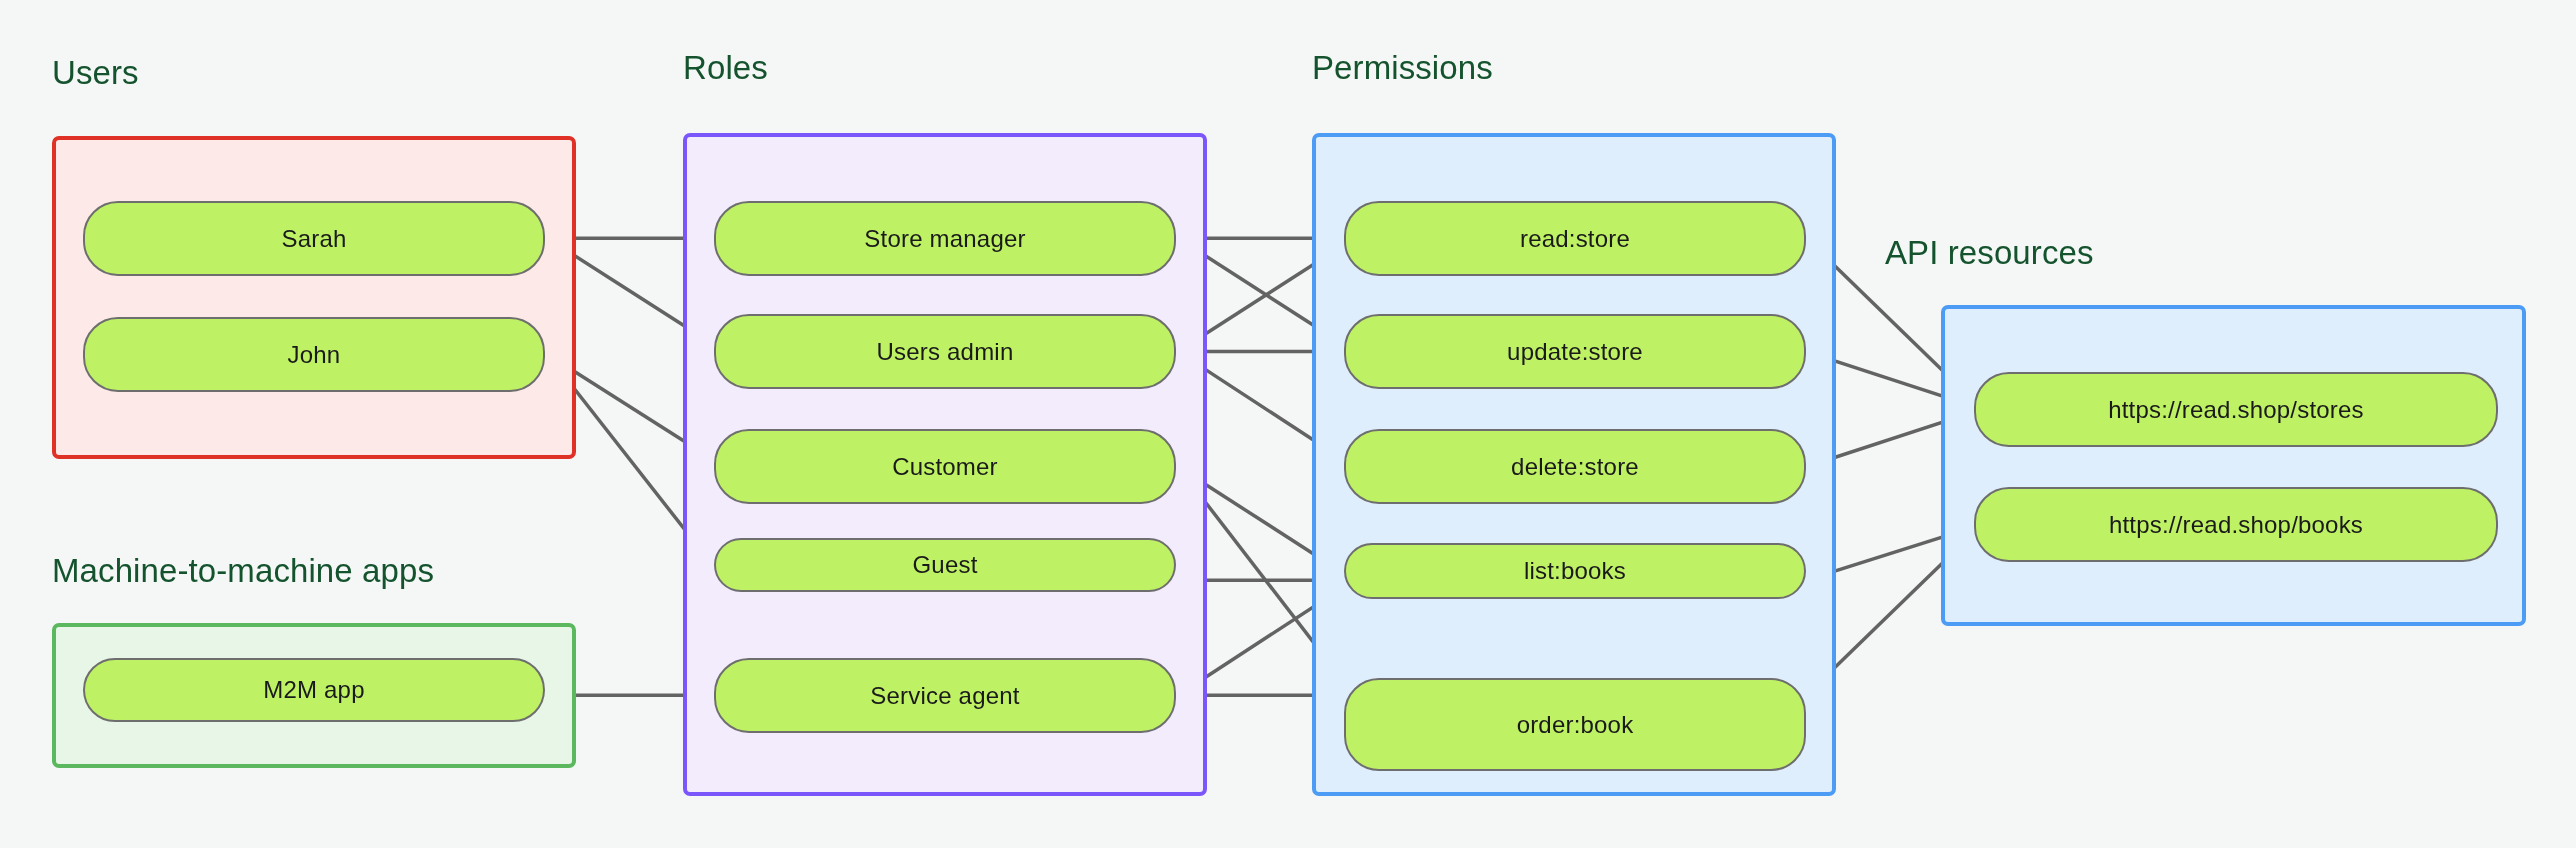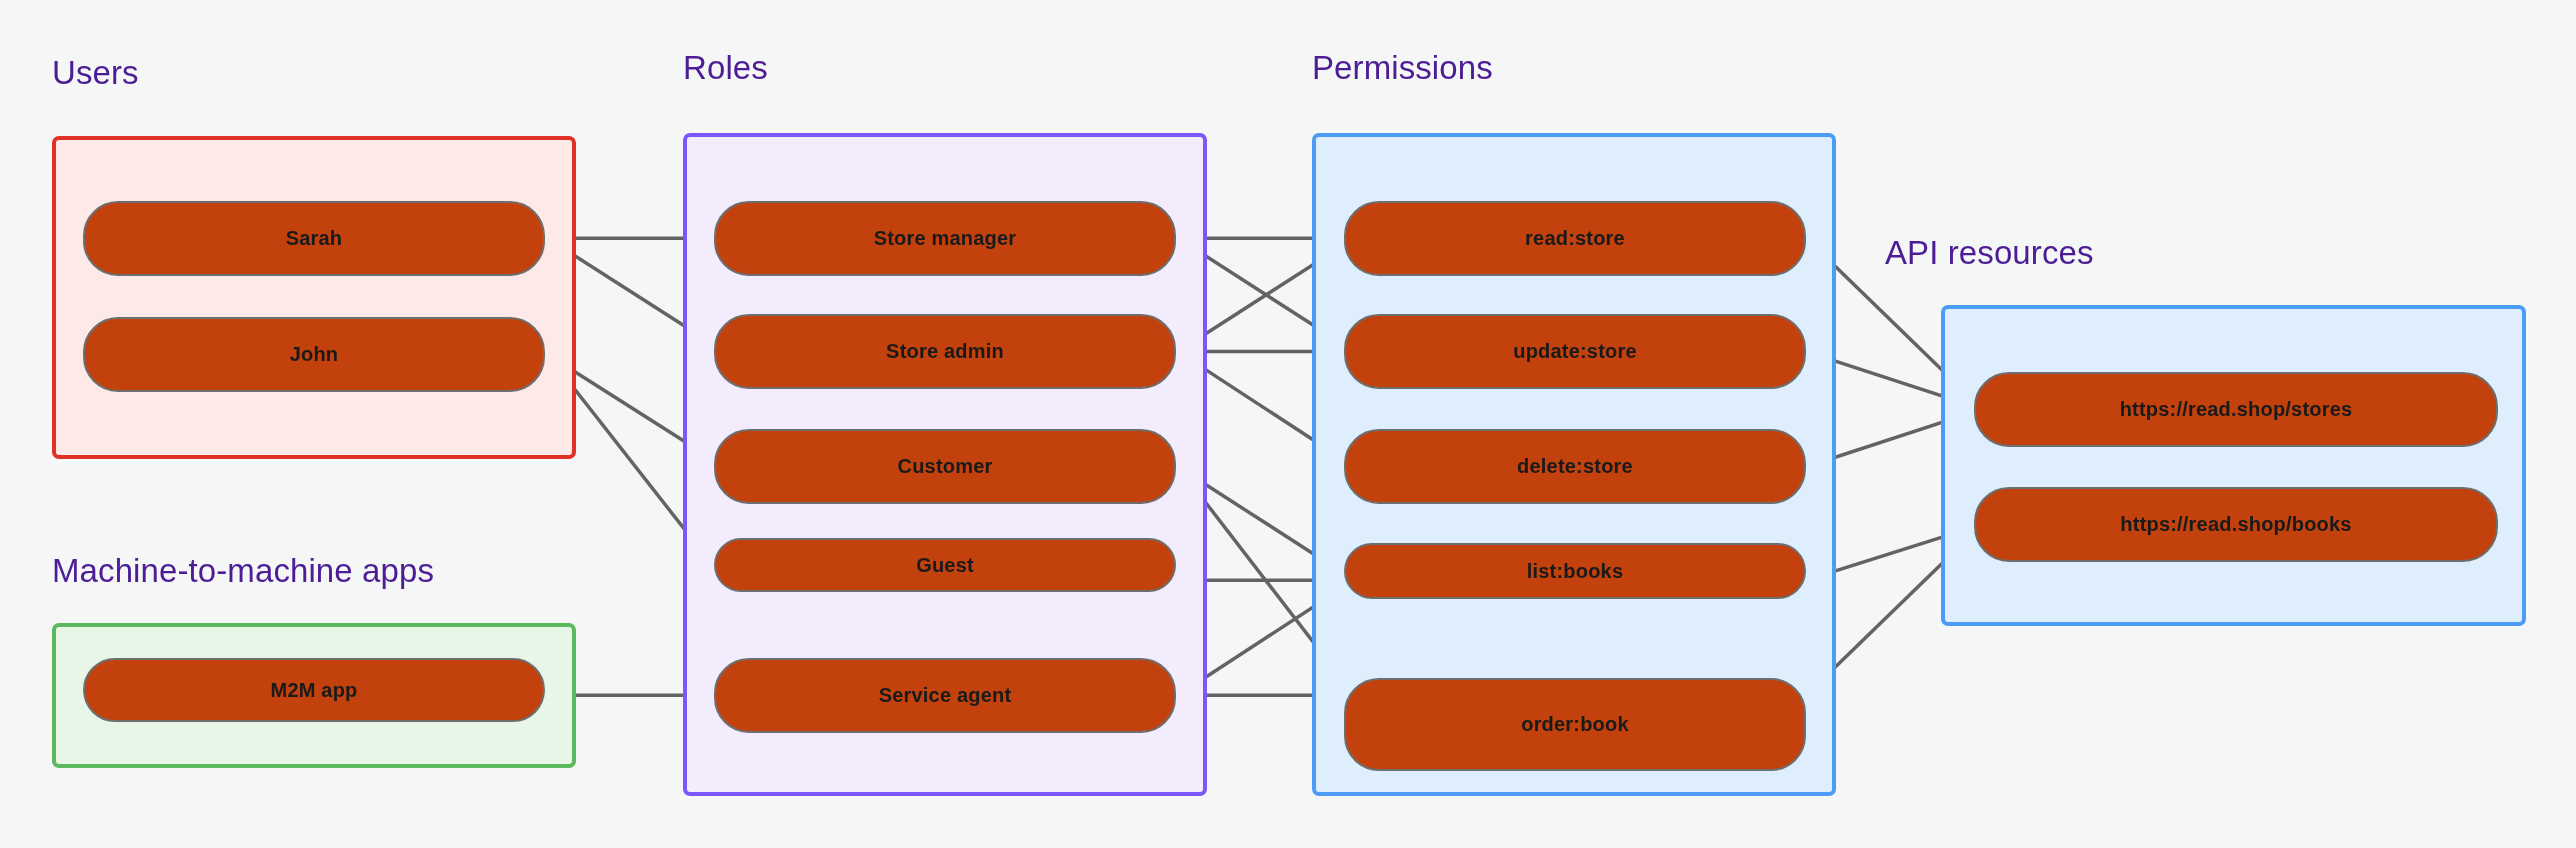--- a/index.html
+++ b/index.html
@@ -8,47 +8,46 @@
     background:#f4f7f6;
     font-family:"Liberation Sans","DejaVu Sans",sans-serif;
     overflow:hidden;
     position:relative;
   }
   #canvas{position:absolute;inset:0;}
   svg.edges{position:absolute;left:0;top:0;width:2576px;height:848px;pointer-events:none;}
   .group-label{
     position:absolute;
     font-size:33px;
-    color:#4c1d95;
+    color:#14532d;
     white-space:nowrap;
     letter-spacing:0.1px;
   }
   .group-box{
     position:absolute;
     border-radius:7px;
     box-sizing:border-box;
   }
   .g-users{border:4.4px solid #e03127;background:#fdeae8;}
   .g-m2m{border:4.4px solid #5cb85f;background:#e7f6e7;}
   .g-roles{border:4.4px solid #7b56fa;background:#f3ecfd;}
   .g-perms{border:4.4px solid #4c9bf5;background:#dfeefd;}
   .g-api{border:4.4px solid #4c9bf5;background:#dfeefd;}
   .node{
     position:absolute;
     box-sizing:border-box;
-    background:#c2410c;
+    background:#bef264;
     border:2.6px solid #6e6e6e;
     border-radius:35px;
     display:flex;
     align-items:center;
     justify-content:center;
-    font-size:20px;
+    font-size:24px;
     color:#1a1a1a;
     letter-spacing:0.2px;
-    font-weight:bold;
   }
 </style>
 </head>
 <body>
 
 <div id="canvas">
 
   <svg class="edges" viewBox="0 0 2952 972">
     <g stroke="#636363" stroke-width="4" fill="none">
 
@@ -96,21 +95,21 @@
   <div class="node" style="left:83px;top:201px;width:462px;height:75px;">Sarah</div>
   <div class="node" style="left:83px;top:317px;width:462px;height:75px;">John</div>
 
   <div class="group-label" style="left:52px;top:552px;">Machine-to-machine apps</div>
   <div class="group-box g-m2m" style="left:52px;top:623px;width:524px;height:145px;"></div>
   <div class="node" style="left:83px;top:658px;width:462px;height:64px;">M2M app</div>
 
   <div class="group-label" style="left:683px;top:49px;">Roles</div>
   <div class="group-box g-roles" style="left:683px;top:133px;width:524px;height:663px;"></div>
   <div class="node" style="left:714px;top:201px;width:462px;height:75px;">Store manager</div>
-  <div class="node" style="left:714px;top:314px;width:462px;height:75px;">Store admin</div>
+  <div class="node" style="left:714px;top:314px;width:462px;height:75px;">Users admin</div>
   <div class="node" style="left:714px;top:429px;width:462px;height:75px;">Customer</div>
   <div class="node" style="left:714px;top:538px;width:462px;height:54px;">Guest</div>
   <div class="node" style="left:714px;top:658px;width:462px;height:75px;">Service agent</div>
 
   <div class="group-label" style="left:1312px;top:49px;">Permissions</div>
   <div class="group-box g-perms" style="left:1312px;top:133px;width:524px;height:663px;"></div>
   <div class="node" style="left:1344px;top:201px;width:462px;height:75px;">read:store</div>
   <div class="node" style="left:1344px;top:314px;width:462px;height:75px;text-align:right;">update:store</div>
   <div class="node" style="left:1344px;top:429px;width:462px;height:75px;">delete:store</div>
   <div class="node" style="left:1344px;top:543px;width:462px;height:56px;">list:books</div>

